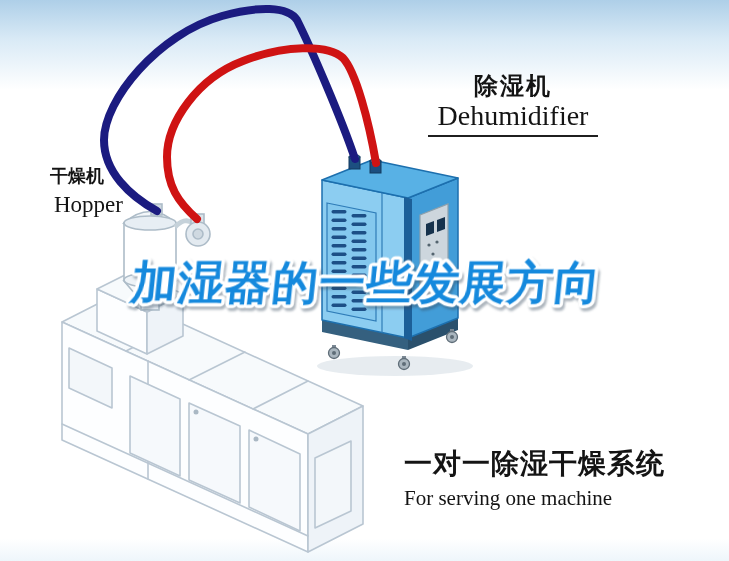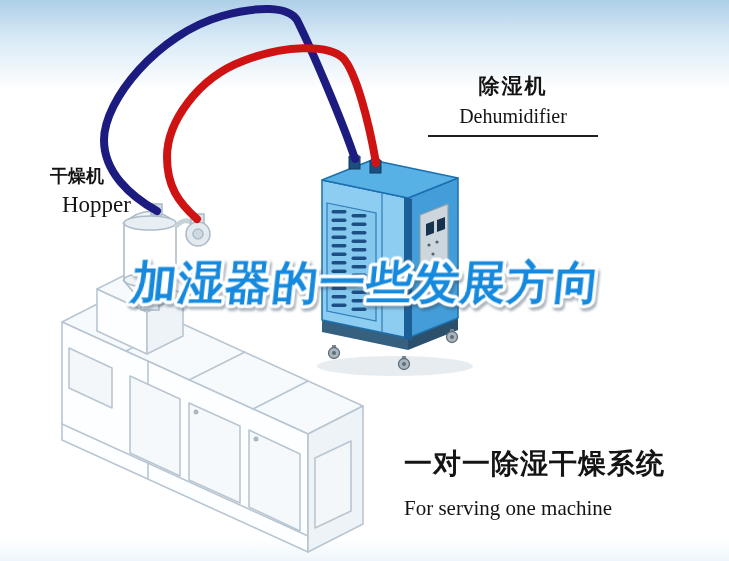--- a/index.html
+++ b/index.html
@@ -23,30 +23,30 @@
     stroke:#ffffff;stroke-width:7px;paint-order:stroke;stroke-linejoin:round;
     filter:drop-shadow(2px 3px 1px rgba(50,70,90,0.40));
   }
 
   .label{position:absolute;color:#141414;}
   .cn{font-family:"Liberation Sans",sans-serif;font-weight:bold;}
   .en{font-family:"Liberation Serif",serif;}
 
   .label-hopper{left:50px;top:161px;}
   .label-hopper .cn{font-size:18px;line-height:30px;}
-  .label-hopper .en{font-size:23px;line-height:27px;margin-left:12px;}
+  .label-hopper .en{font-size:23px;line-height:27px;margin-left:4px;}
 
   .label-dehumidifier{left:428px;top:70px;width:170px;text-align:center;
     border-bottom:2px solid #1f1f1f;padding-bottom:5px;}
-  .label-dehumidifier .cn{font-size:21px;line-height:32px;letter-spacing:2px;}
-  .label-dehumidifier .en{font-size:20px;line-height:28px;}
+  .label-dehumidifier .cn{font-size:24px;line-height:32px;letter-spacing:2px;}
+  .label-dehumidifier .en{font-size:28px;line-height:28px;}
 
   .label-system{left:404px;top:448px;width:292px;text-align:left;}
   .label-system .cn{font-size:28px;line-height:32px;letter-spacing:1px;}
-  .label-system .en{font-size:21px;line-height:25px;margin-top:16px;}
+  .label-system .en{font-size:21px;line-height:25px;margin-top:6px;}
 </style>
 </head>
 <body>
 
 <div class="stage">
 
   <svg class="scene" viewBox="0 0 729 561">
 
     <g>
       <polygon class="mf" fill="#f7fafc" points="62,322 308,434 363,406 117,294"></polygon>

